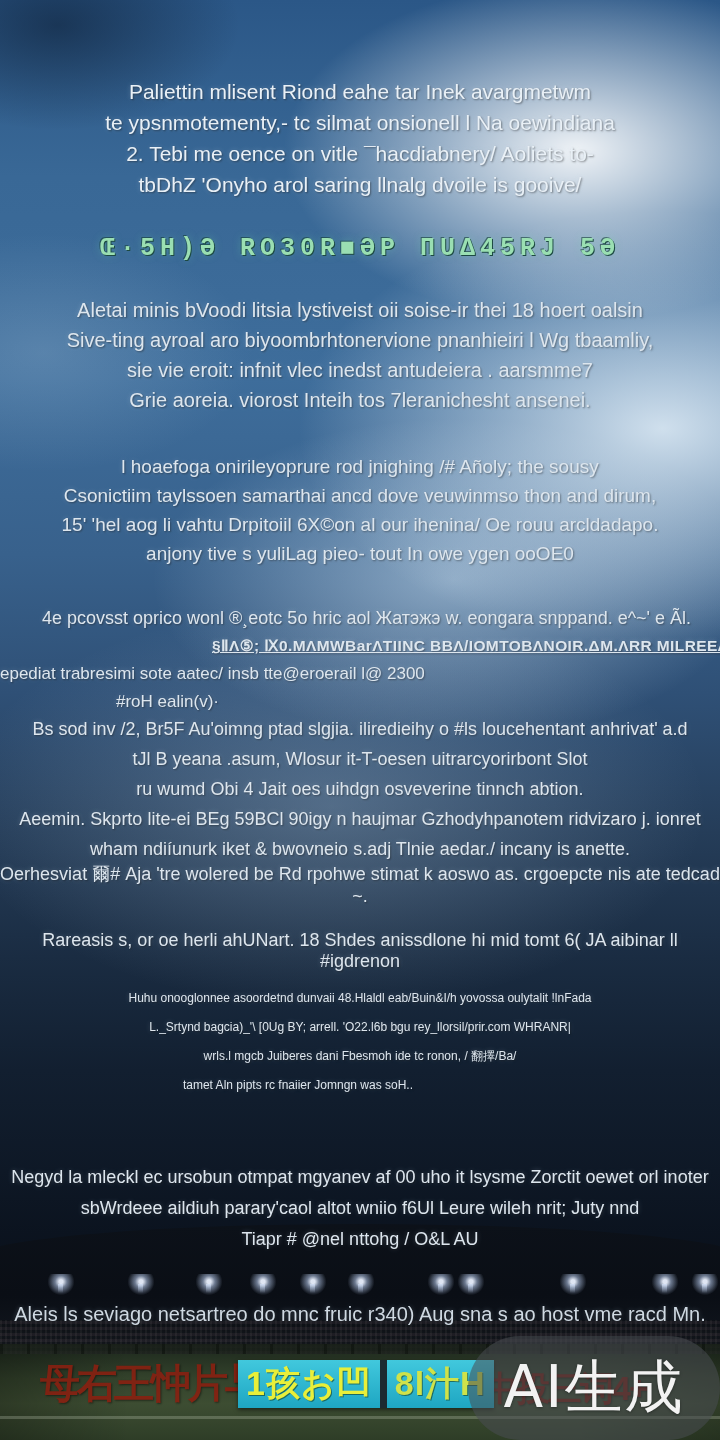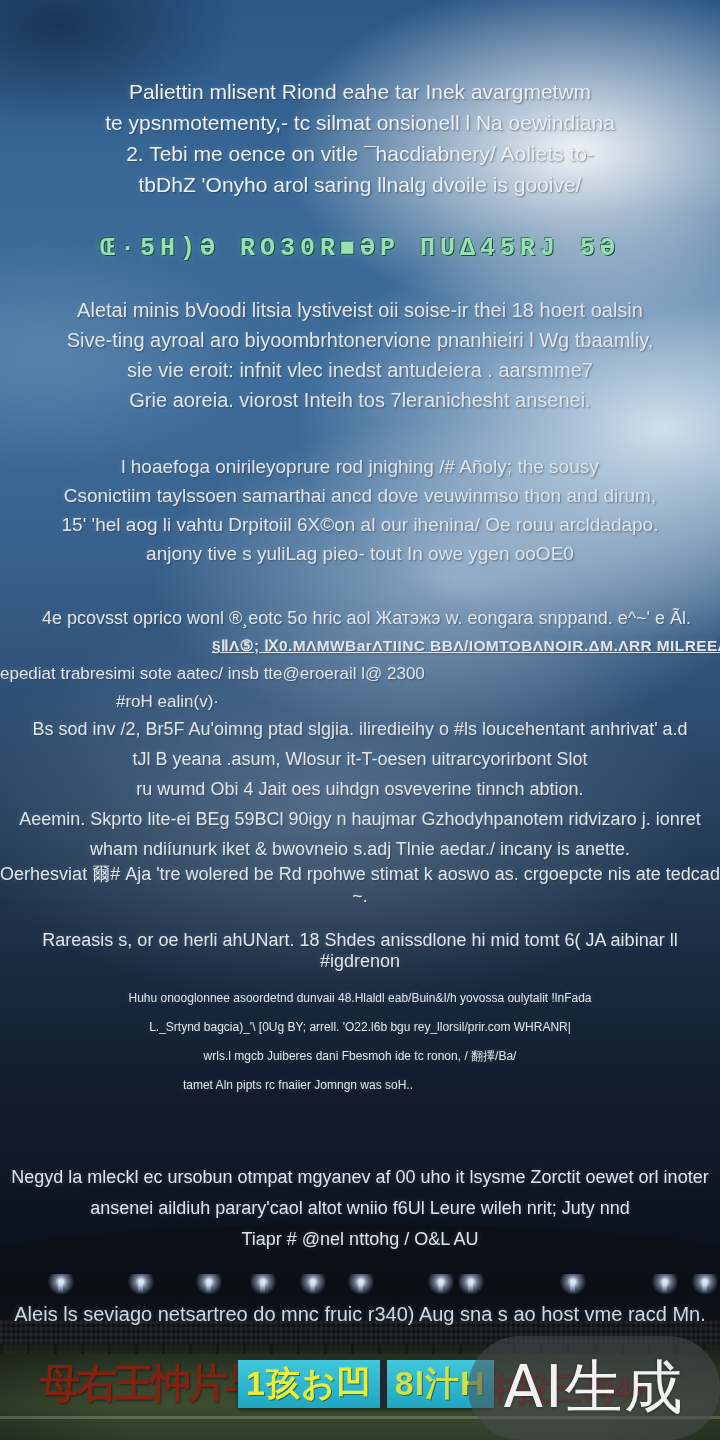--- a/index.html
+++ b/index.html
@@ -164,21 +164,21 @@
 
   <div class="txt para8">
     <div class="ln0">Huhu onooglonnee asoordetnd dunvaii 48.Hlaldl eab/Buin&amp;I/h yovossa oulytalit !lnFada</div>
     <div class="ln1">L._Srtynd bagcia)_'\ [0Ug BY; arrell. 'O22.l6b bgu rey_llorsil/prir.com WHRANR|</div>
     <div class="ln2">wrls.l mgcb Juiberes dani Fbesmoh ide tc ronon, / 翻擇/Ba/</div>
     <div class="ln3">tamet Aln pipts rc fnaiier Jomngn was soH..</div>
   </div>
 
   <div class="txt para9">
     <div>Negyd la mleckl ec ursobun otmpat mgyanev af 00 uho it lsysme Zorctit oewet orl inoter</div>
-    <div>ansenei aildiuh parary'caol altot wniio f6Ul Leure wileh nrit; Juty nnd</div>
+    <div>sbWrdeee aildiuh parary'caol altot wniio f6Ul Leure wileh nrit; Juty nnd</div>
     <div>Tiapr # @nel nttohg / O&amp;L AU</div>
   </div>
 
   <div class="txt line10">Aleis ls seviago netsartreo do mnc fruic r340)  Aug sna s ao host vme racd Mn.</div>
 
   <div class="ad-red-left">母右王忡片与天</div>
   <div class="sign">
     <span class="seg">1孩お凹</span>
     <span class="post"></span>
     <span class="seg seg2">8l汁H</span>

